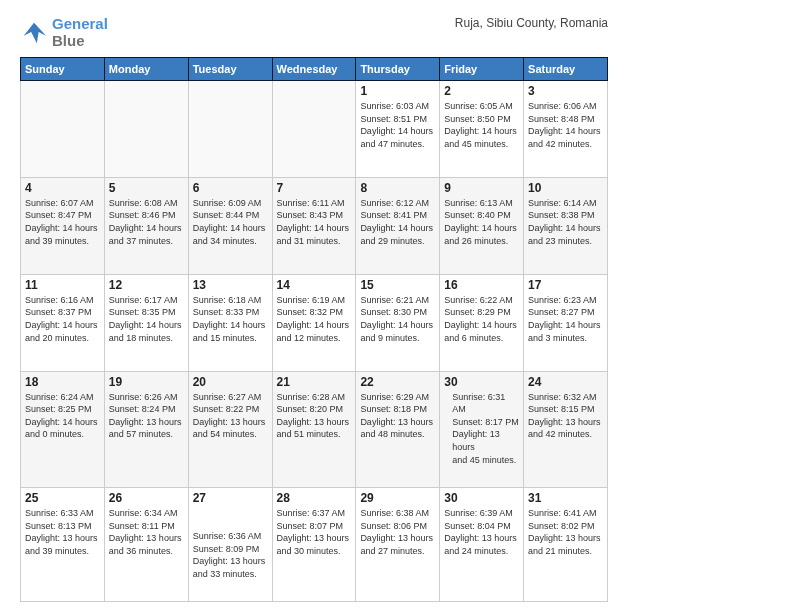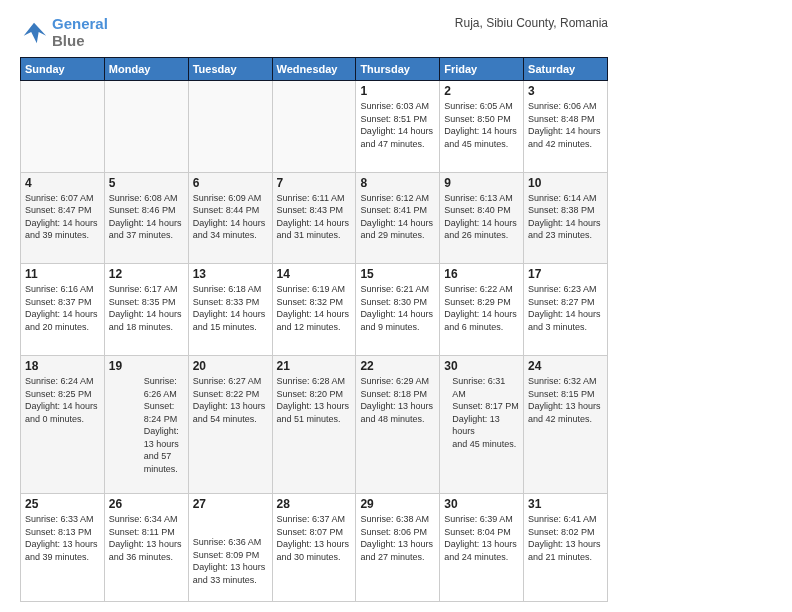--- a/index.html
+++ b/index.html
@@ -267,21 +267,21 @@
         <tr>
           <td>
             <span class="day-num">18</span>
             <div class="day-info" style="white-space: pre-line;">Sunrise: 6:24 AM
 Sunset: 8:25 PM
 Daylight: 14 hours
 and 0 minutes.</div>
           </td>
           <td>
             <span class="day-num">19</span>
-            <div class="day-info" style="white-space: pre-line; margin-left: 35px;">Sunrise: 6:26 AM
+            <div class="day-info" style="white-space: pre-line;">Sunrise: 6:26 AM
 Sunset: 8:24 PM
 Daylight: 13 hours
 and 57 minutes.</div>
           </td>
           <td>
             <span class="day-num">20</span>
             <div class="day-info" style="white-space: pre-line;">Sunrise: 6:27 AM
 Sunset: 8:22 PM
 Daylight: 13 hours
 and 54 minutes.</div>

